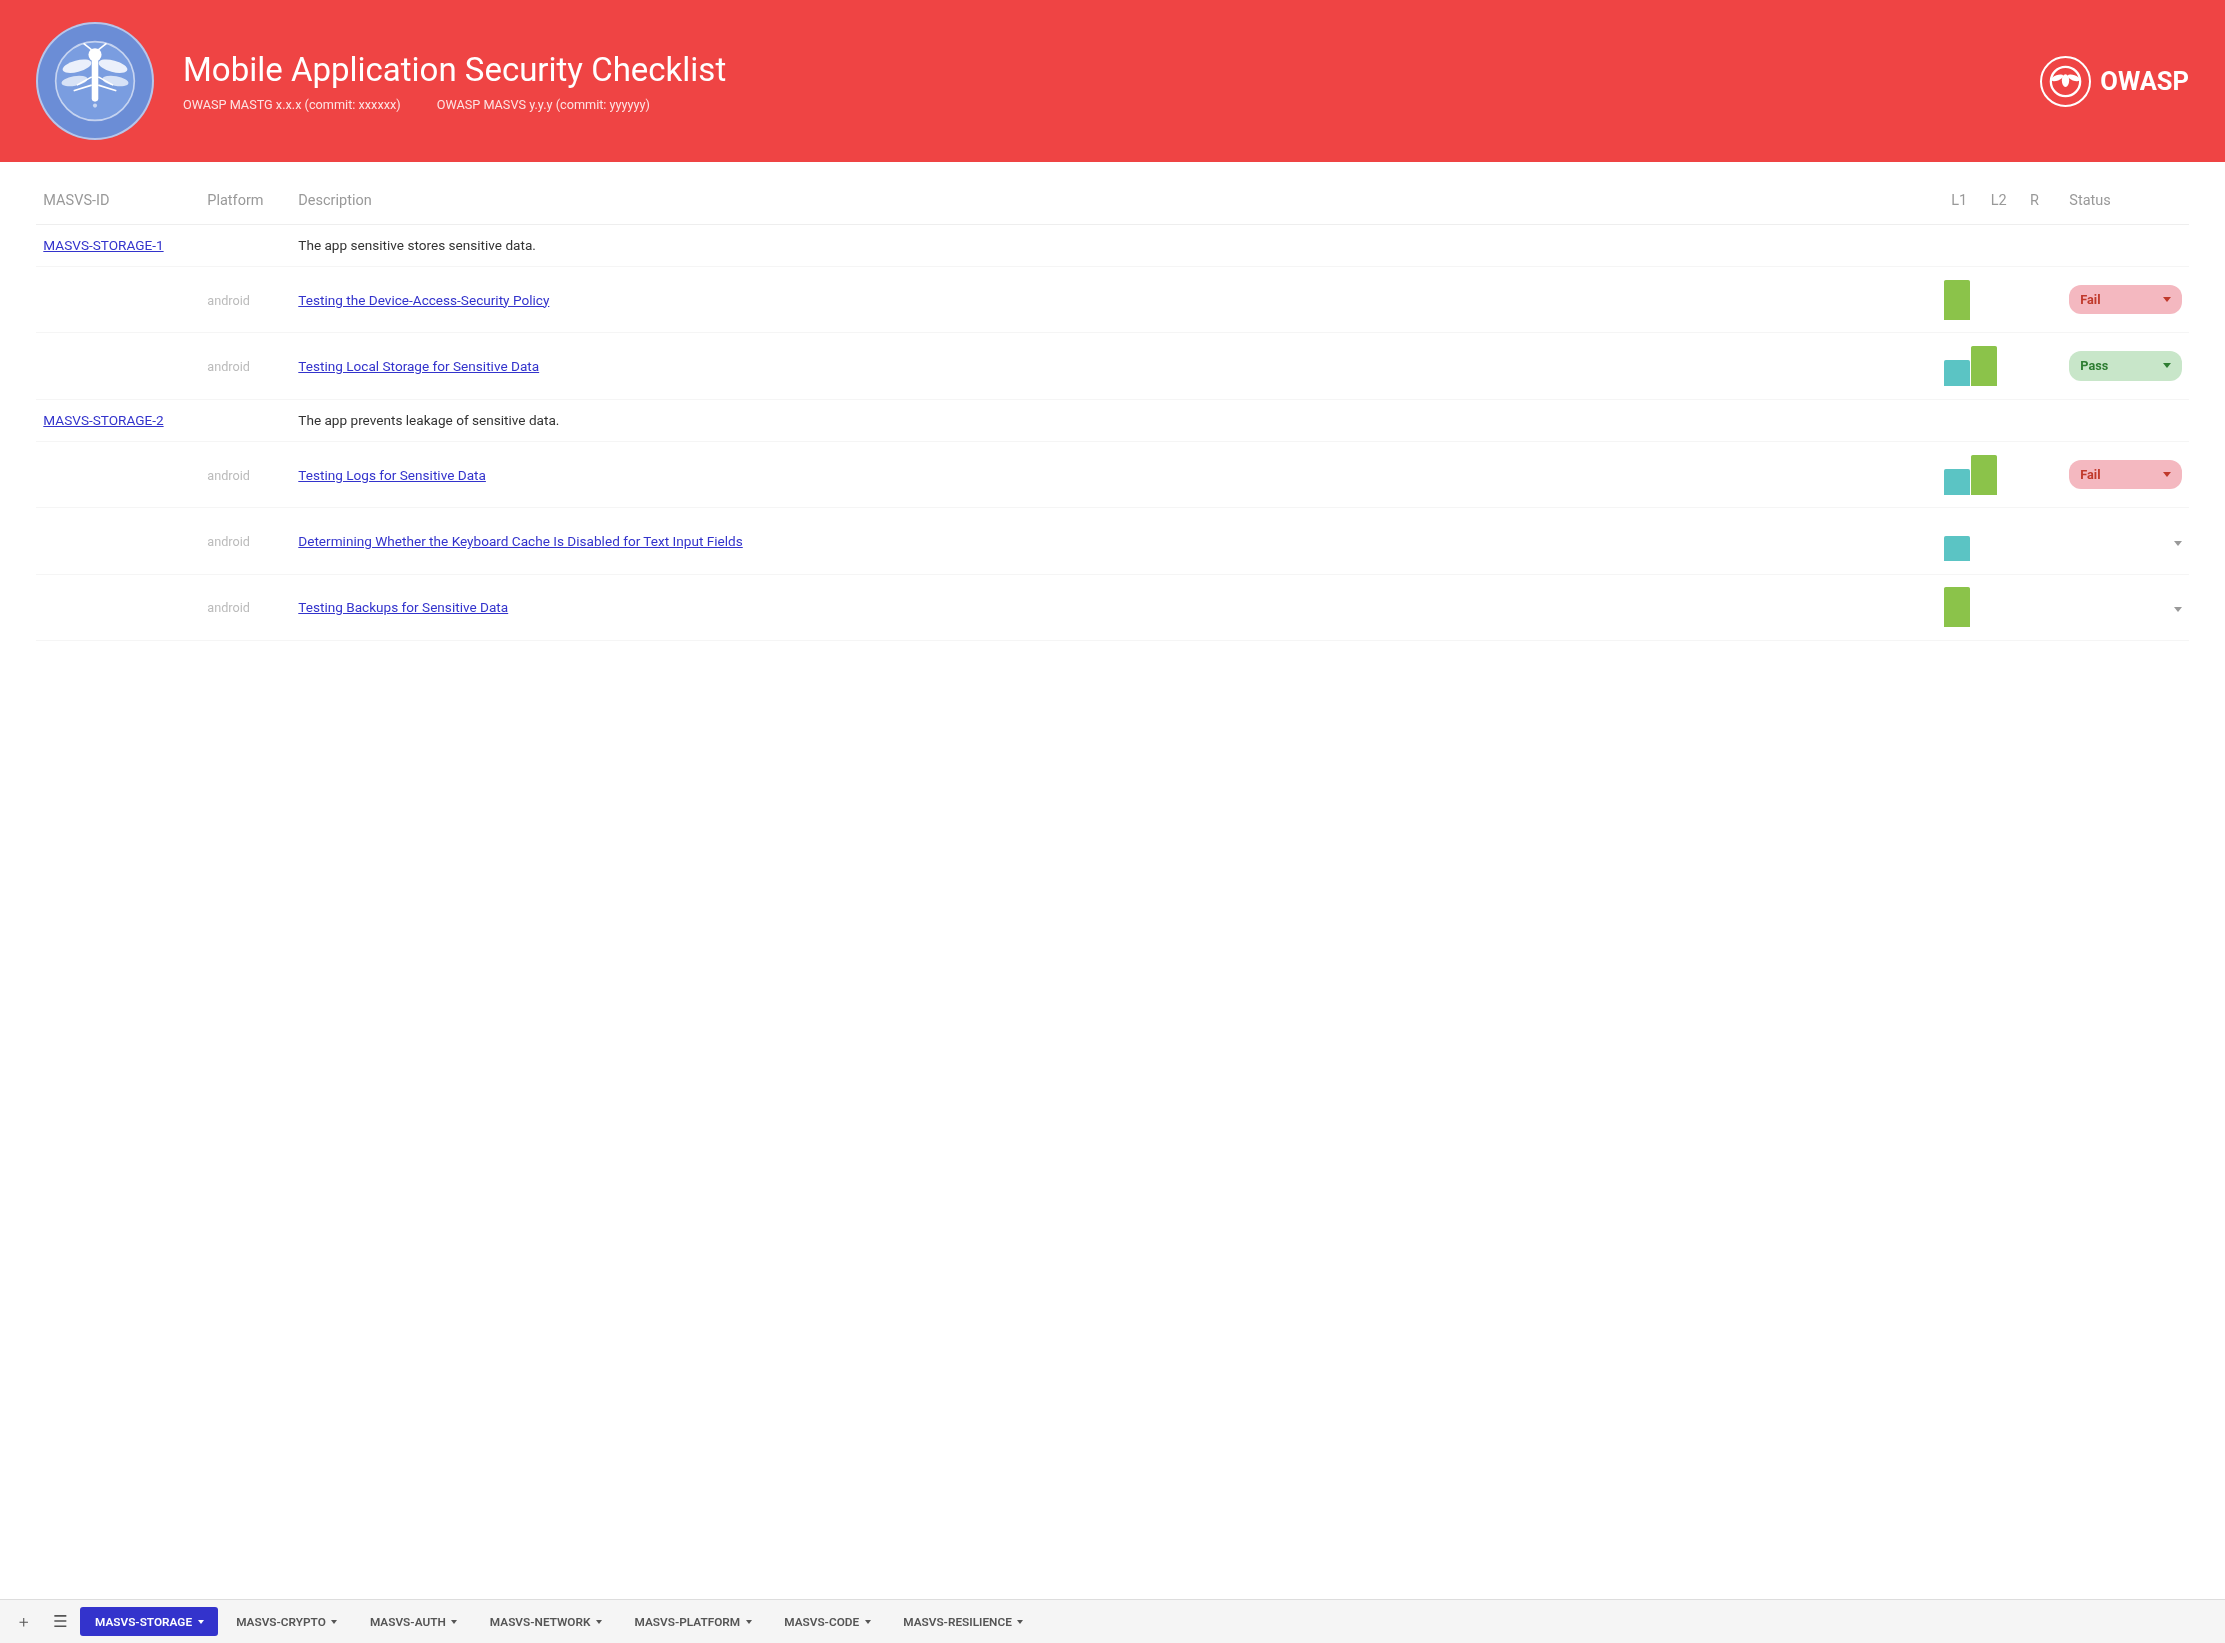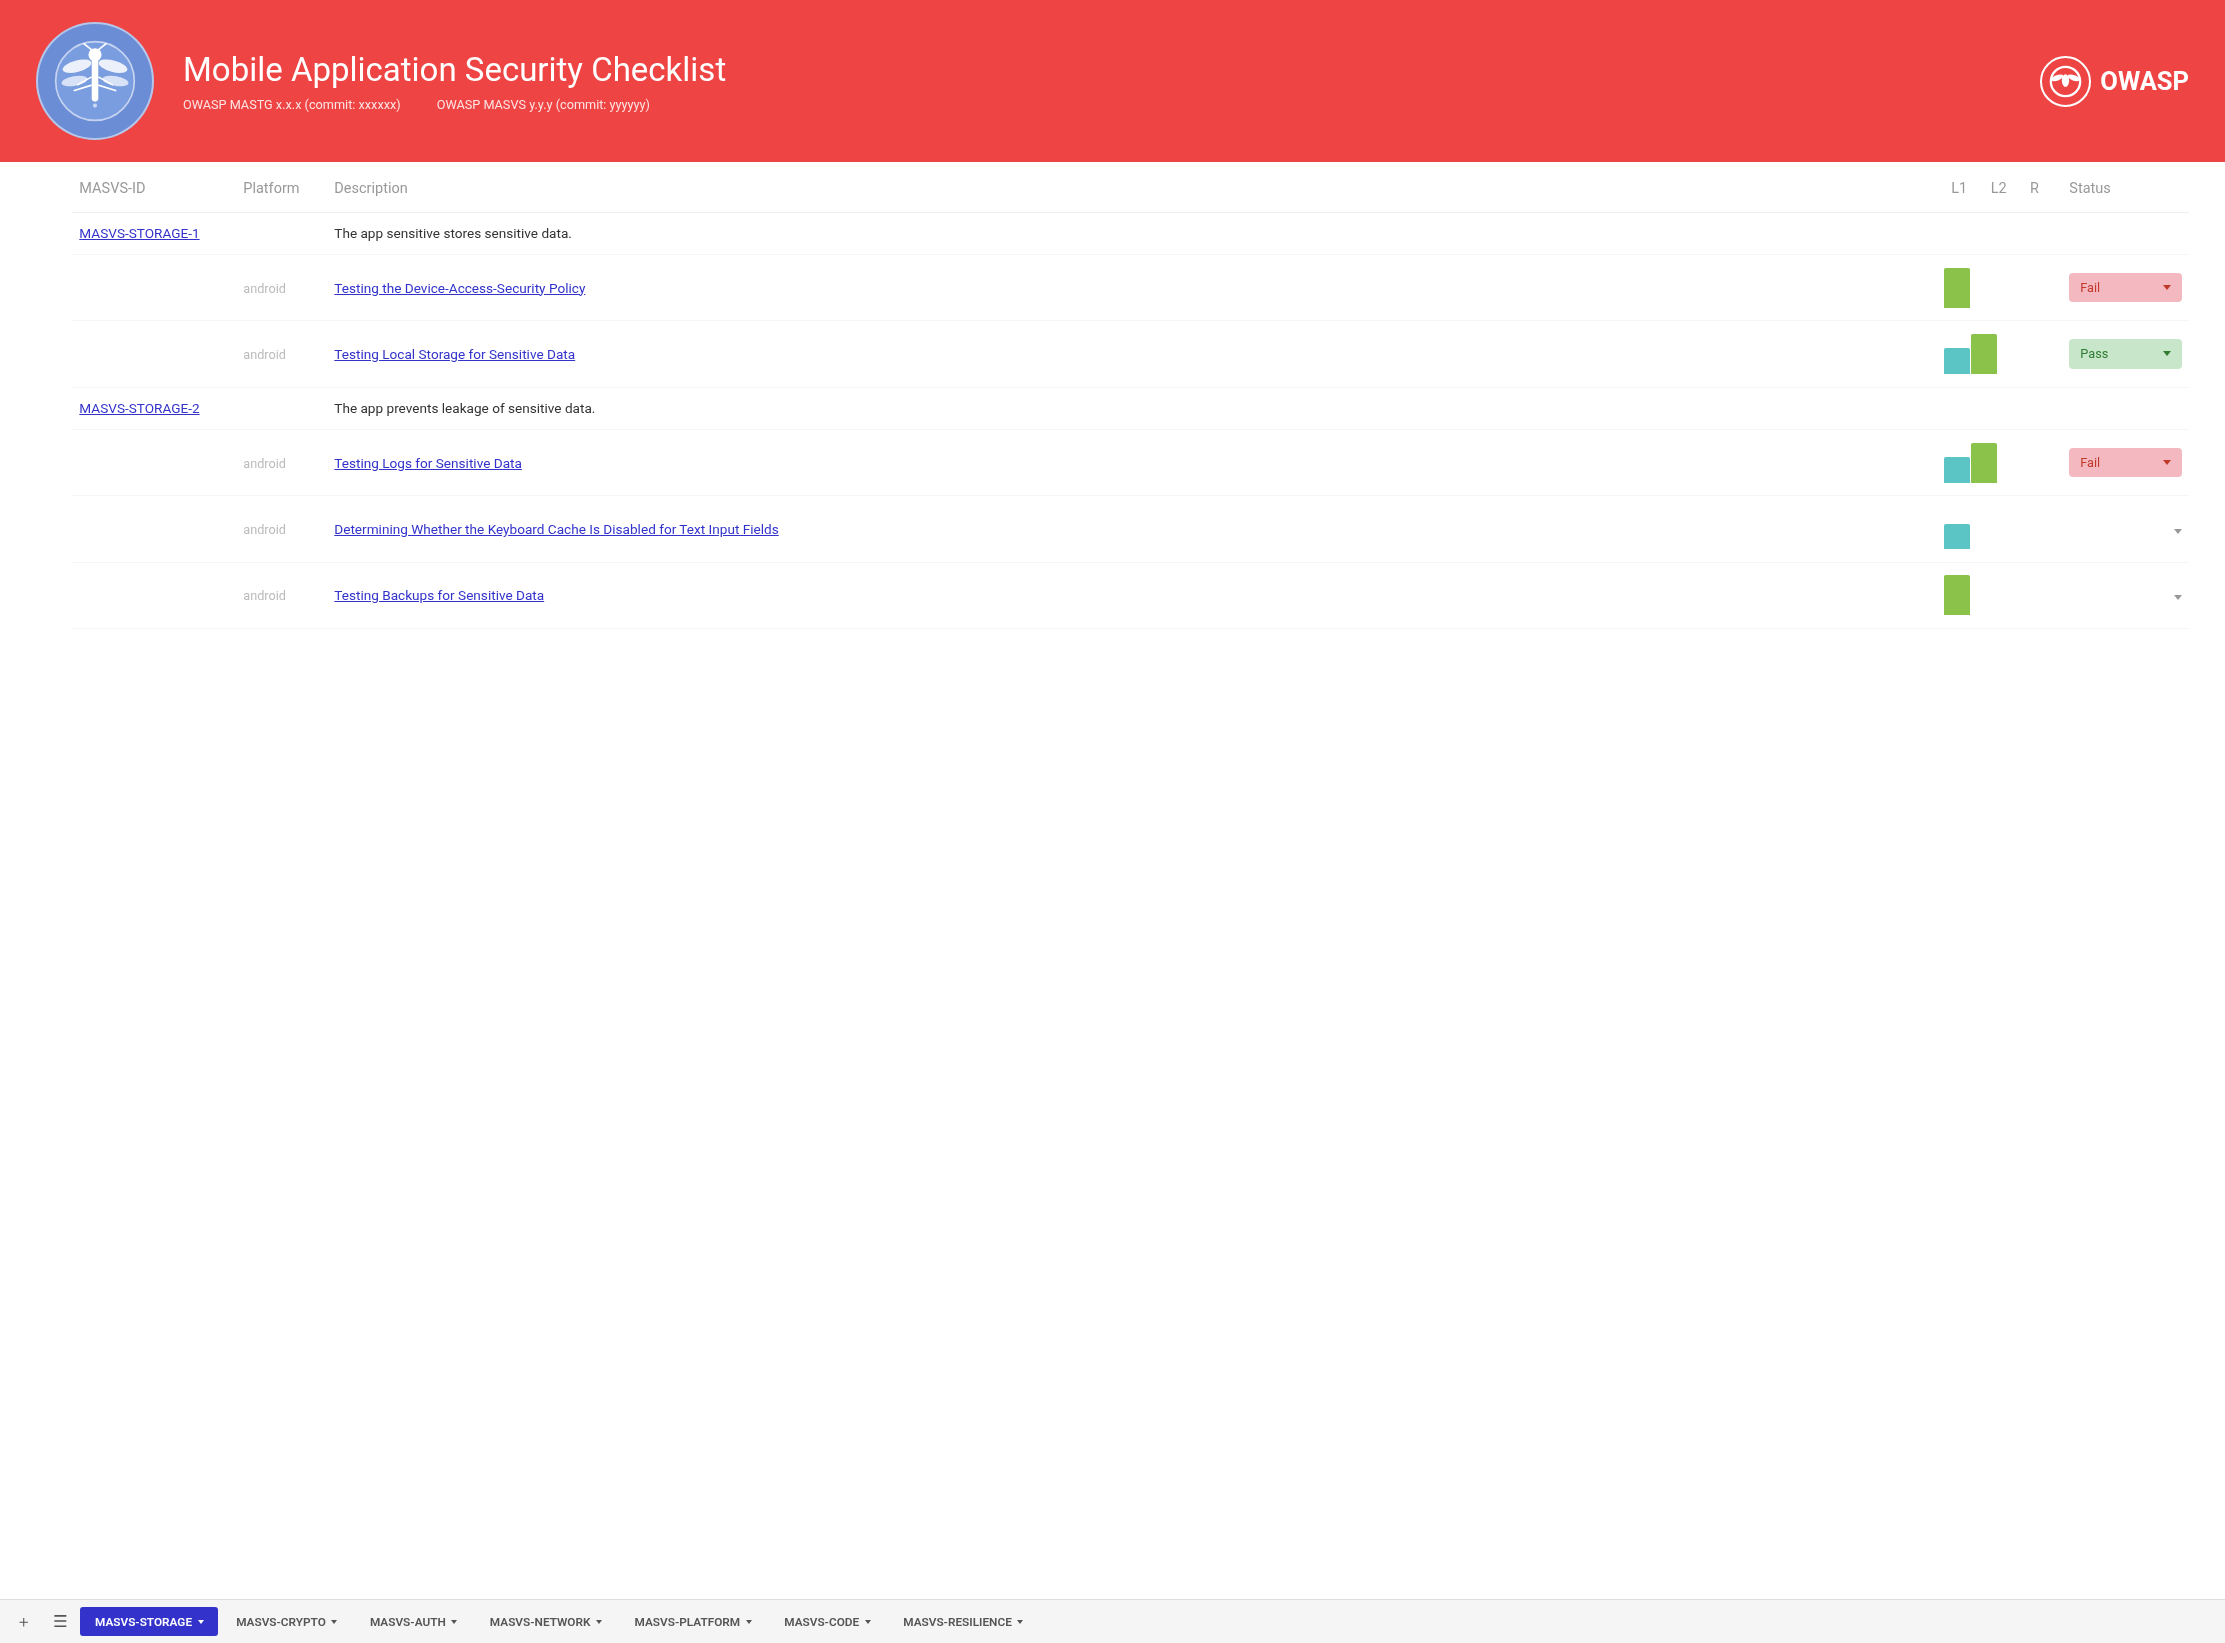--- a/index.html
+++ b/index.html
@@ -65,22 +65,21 @@
       align-items: center;
       justify-content: center;
       font-size: 18px;
       color: #fff;
     }
 
     
     .main-content {
       flex: 1;
       overflow-y: auto;
-      padding: 0 36px;
-      margin-left: 36px;
+      padding: 12px 36px;
     }
 
     
     .checklist-table {
       width: 100%;
       border-collapse: collapse;
     }
     .checklist-table thead tr th {
       padding: 18px 7.3px 14.5px;
       text-align: left;
@@ -135,23 +134,23 @@
     }
     .bar-teal { background: #5bc4c4; }
     .bar-green { background: #8bc34a; }
 
     
     .status-badge {
       display: flex;
       align-items: center;
       justify-content: space-between;
       padding: 7.3px 11px;
-      border-radius: 4px;
+      border-radius: 12px;
       font-size: 12.7px;
-      font-weight: 400;
+      font-weight: 700;
       cursor: pointer;
       min-width: 82px;
     }
     .status-fail { background: #f4b8c0; color: #c0392b; }
     .status-pass { background: #c8e6c9; color: #2e7d32; }
     .status-na { background: #e0e0e0; color: #666; }
 
     .chevron-down {
       display: inline-block;
       width: 0;

